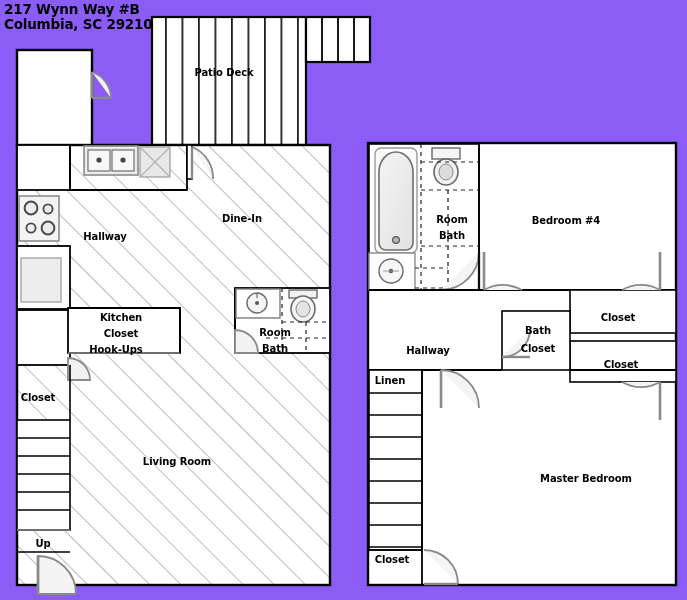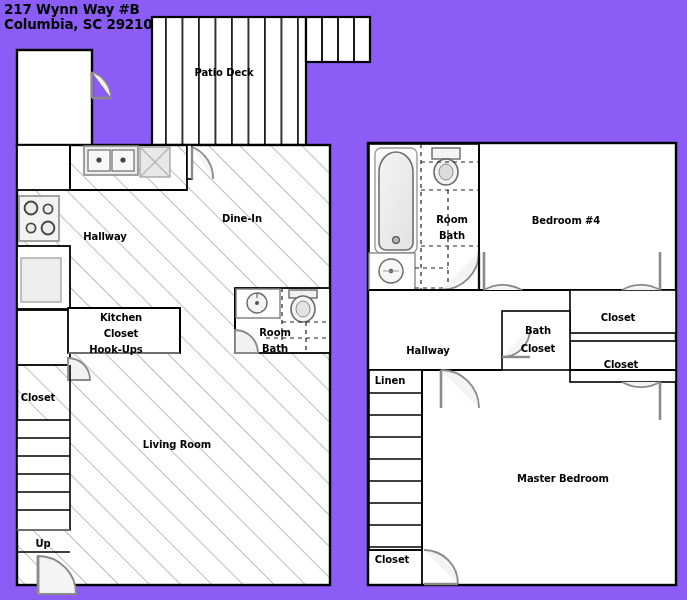--- a/index.html
+++ b/index.html
@@ -248,28 +248,28 @@
 
   <div class="rlabel" style="left:224px;top:72px">Patio Deck</div>
   <div class="rlabel" style="left:105px;top:236px">Hallway</div>
   <div class="rlabel" style="left:242px;top:218px">Dine-In</div>
   <div class="rlabel" style="left:121px;top:317px">Kitchen</div>
   <div class="rlabel" style="left:121px;top:333px">Closet</div>
   <div class="rlabel" style="left:116px;top:349px">Hook-Ups</div>
   <div class="rlabel" style="left:275px;top:332px">Room</div>
   <div class="rlabel" style="left:275px;top:348px">Bath</div>
   <div class="rlabel" style="left:38px;top:397px">Closet</div>
-  <div class="rlabel" style="left:177px;top:444px">Living Room</div>
+  <div class="rlabel" style="left:177px;top:461px">Living Room</div>
   <div class="rlabel" style="left:43px;top:543px">Up</div>
 
   <div class="rlabel" style="left:452px;top:219px">Room</div>
   <div class="rlabel" style="left:452px;top:235px">Bath</div>
   <div class="rlabel" style="left:566px;top:220px">Bedroom #4</div>
   <div class="rlabel" style="left:428px;top:350px">Hallway</div>
   <div class="rlabel" style="left:538px;top:330px">Bath</div>
   <div class="rlabel" style="left:538px;top:348px">Closet</div>
   <div class="rlabel" style="left:618px;top:317px">Closet</div>
   <div class="rlabel" style="left:621px;top:364px">Closet</div>
   <div class="rlabel" style="left:390px;top:380px">Linen</div>
-  <div class="rlabel" style="left:563px;top:478px">Master Bedroom</div>
+  <div class="rlabel" style="left:586px;top:478px">Master Bedroom</div>
   <div class="rlabel" style="left:392px;top:559px">Closet</div>
 
 </div>
 
 </body></html>

